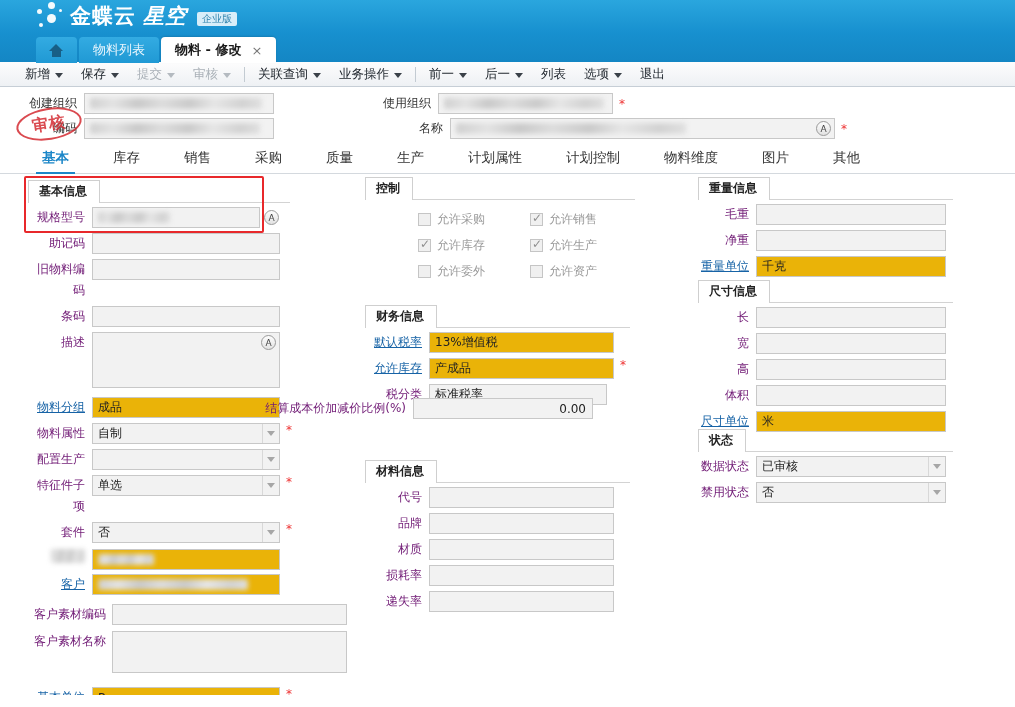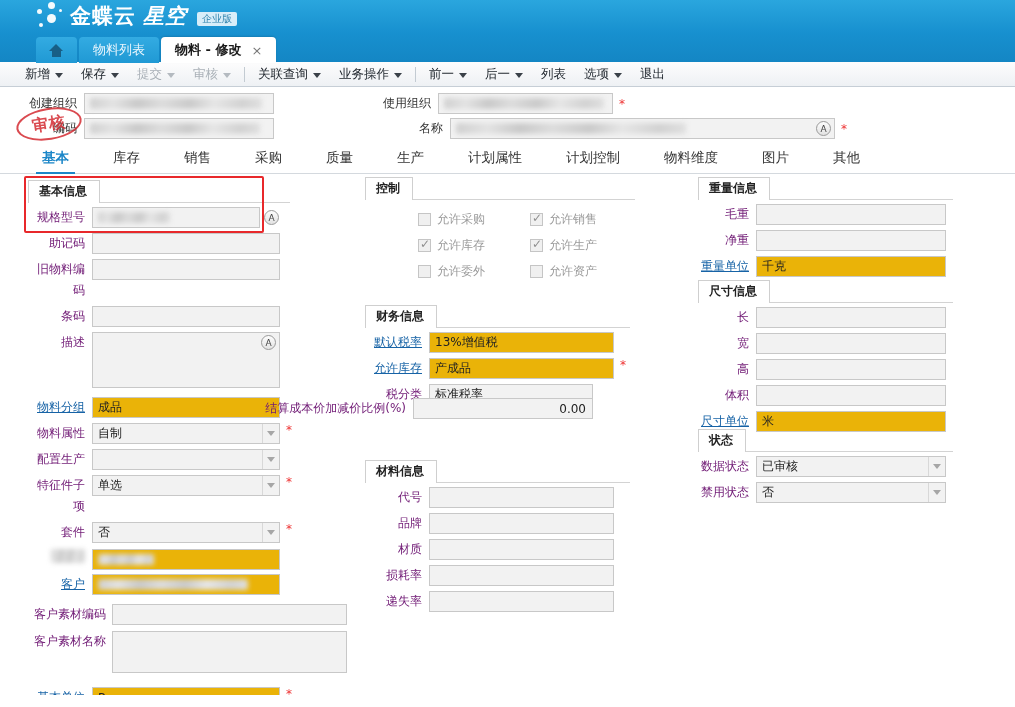--- a/index.html
+++ b/index.html
@@ -510,21 +510,21 @@
     <div class="row">
       <div class="lbl link" style="width:64px;">允许库存</div>
       <div class="fld white" style="width:185px;">
           <span class="txt">产成品</span>
         </div>
       <span class="req">*</span>
     </div>
 
     <div class="row">
       <div class="lbl" style="width:64px;">税分类</div>
-      <div class="fld" style="width:164px;">
+      <div class="fld" style="width:178px;">
           <span class="txt">标准税率</span>
         </div>
     </div>
   </div>
 
   <div class="row" style="position:absolute; left:243px; top:219px;">
     <div class="lbl" style="width:170px;">结算成本价加减价比例(%)</div>
     <div class="fld num" style="width:180px;">
         <span class="txt">0.00</span>
       </div>

